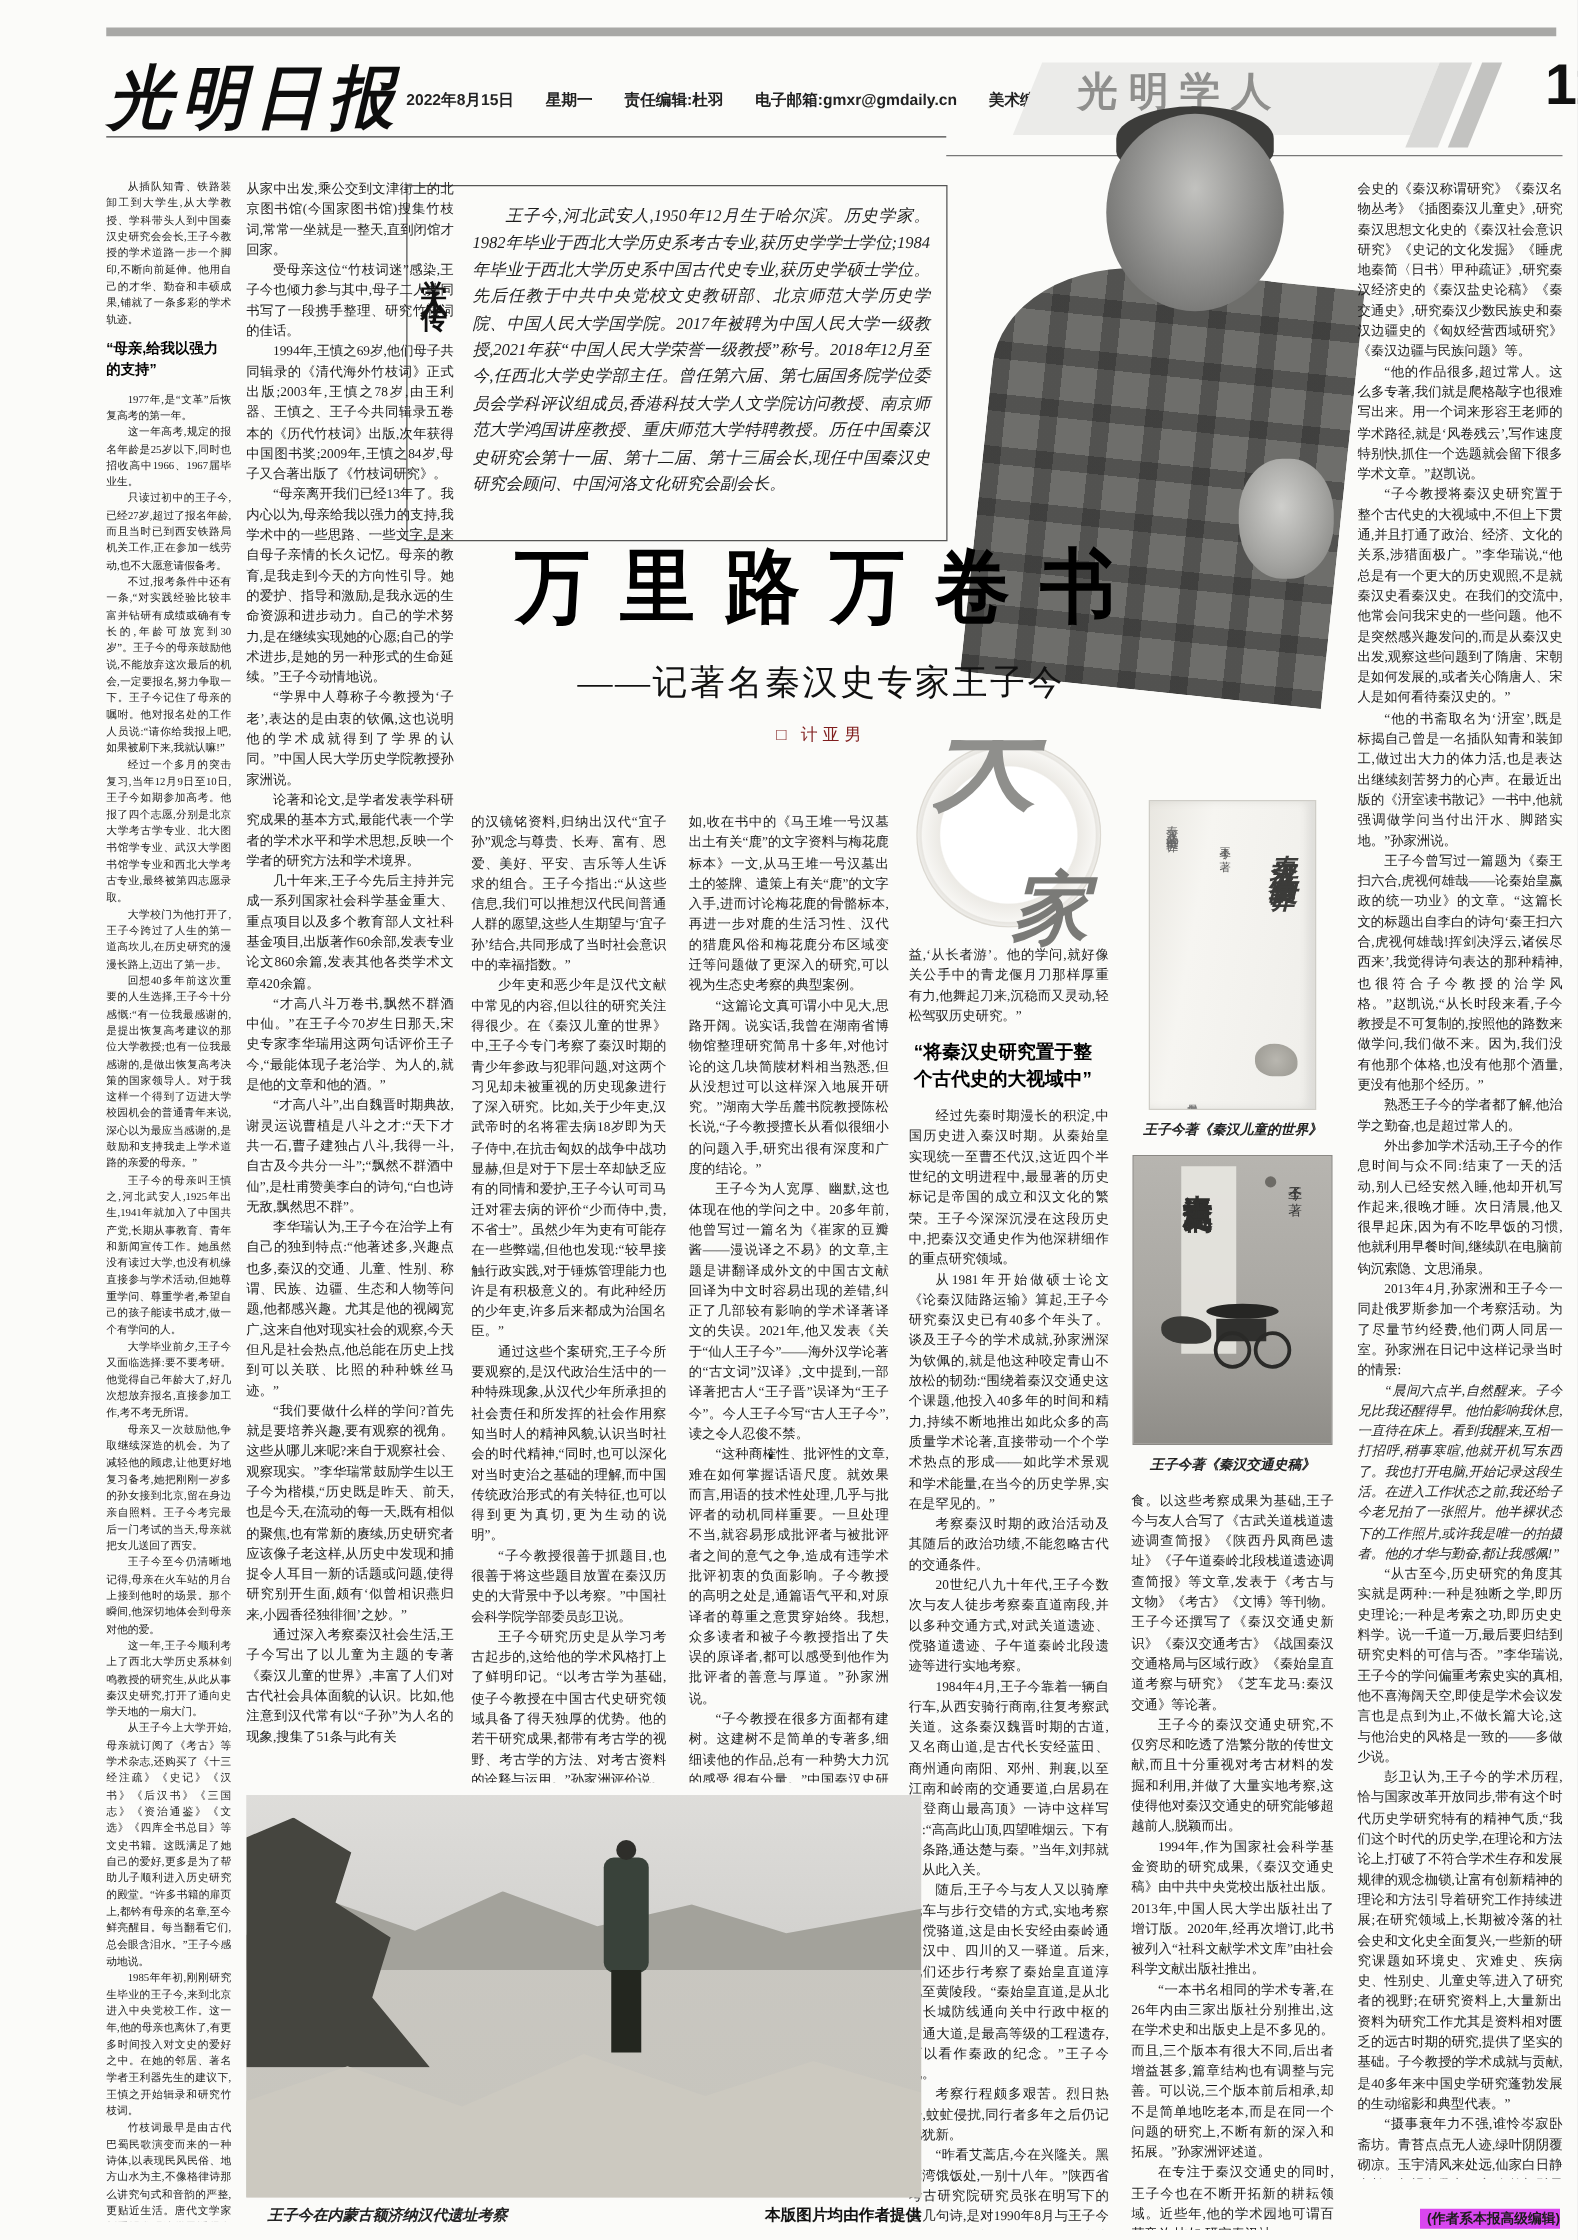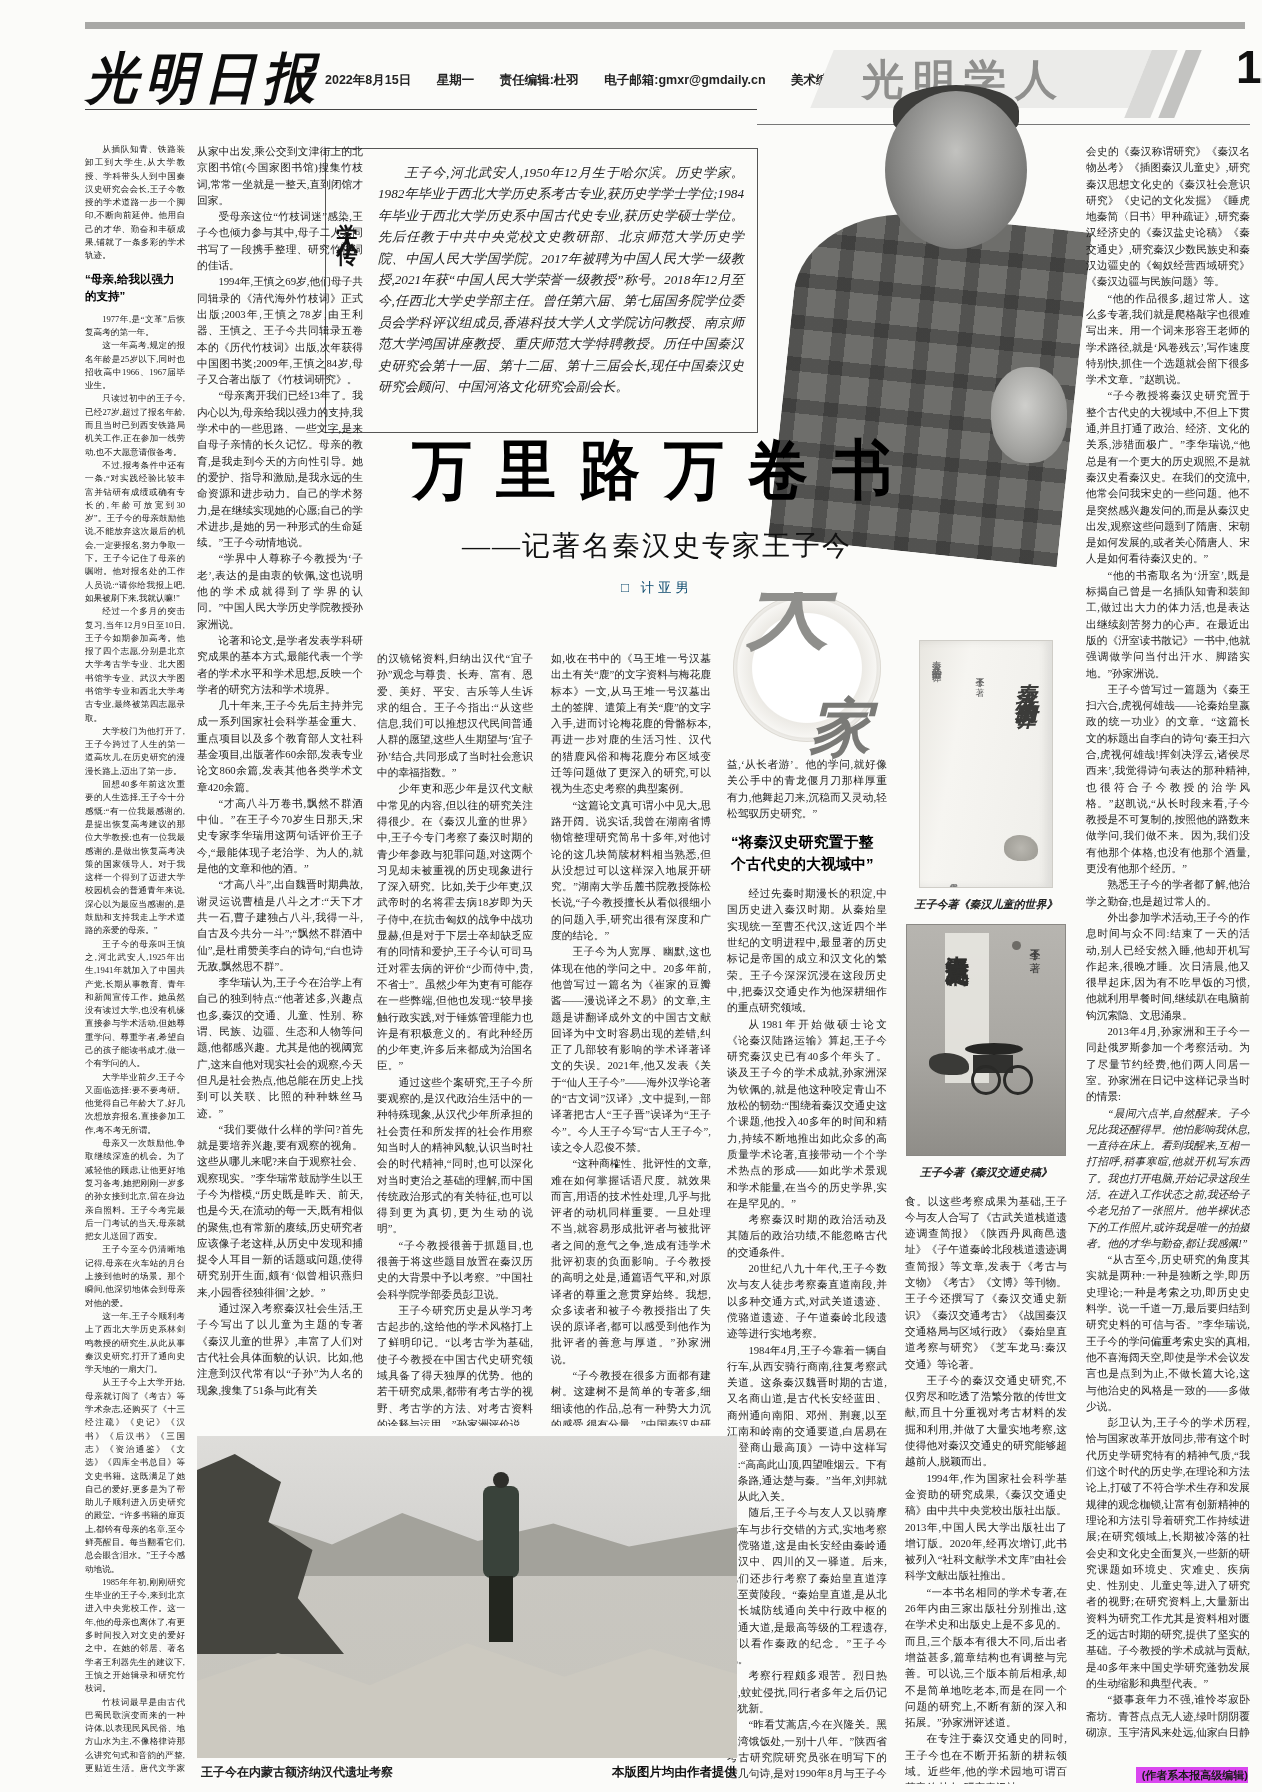--- a/index.html
+++ b/index.html
@@ -10,21 +10,21 @@
   .masthead{position:absolute;left:86px;top:44px;font-size:52px;font-weight:800;font-style:italic;
             letter-spacing:7px;color:#0d0d0d;transform:scaleY(1.06);}
   .dateline{position:absolute;left:325px;top:72px;font-family:"Liberation Sans",sans-serif;
             font-size:12.5px;font-weight:bold;color:#222;}
   .dateline span{margin-right:22px;}
   .head-rule-l{position:absolute;left:85px;top:109px;width:672px;height:1px;background:#444;}
   .head-rule-r{position:absolute;left:757px;top:124px;width:493px;height:1px;background:#777;}
   .banner{position:absolute;left:822px;top:50px;width:318px;height:58px;background:#ebebe9;transform:skewX(-22deg);}
   .banner-stripe1{position:absolute;left:1138px;top:50px;width:26px;height:68px;background:#d9d9d7;transform:skewX(-22deg);}
   .banner-stripe2{position:absolute;left:1172px;top:50px;width:16px;height:68px;background:#c3c3c1;transform:skewX(-22deg);}
-  .section-title{position:absolute;left:862px;top:52px;font-size:42px;font-weight:800;color:#8f8f8d;letter-spacing:9px;}
+  .section-title{position:absolute;left:862px;top:52px;font-size:32px;font-weight:800;color:#8f8f8d;letter-spacing:9px;}
   .page-num{position:absolute;left:1236px;top:40px;font-family:"Liberation Sans",sans-serif;
             font-size:46px;font-weight:bold;color:#111;}
   
   .profile-box{position:absolute;left:325px;top:148px;width:431px;height:283px;border:1px solid #555;background:#fbfbf9;}
   .profile-label{position:absolute;left:7px;top:58px;writing-mode:vertical-rl;text-orientation:upright;
                  font-size:21px;font-weight:bold;letter-spacing:7px;color:#111;}
   .profile-text{position:absolute;left:52px;top:13px;width:366px;font-size:13.2px;line-height:21.4px;
                 font-style:italic;text-align:justify;text-indent:2em;}
   
   .portrait{position:absolute;left:745px;top:85px;width:330px;height:468px;}
@@ -37,21 +37,21 @@
             repeating-linear-gradient(0deg,rgba(30,30,30,.35) 0 14px,rgba(0,0,0,0) 14px 42px),
             #6e6e6b;
           transform:rotate(6deg);}
   .p-hand{position:absolute;left:246px;top:282px;width:76px;height:96px;border-radius:46%;
           background:radial-gradient(ellipse at 45% 40%,#cfcfcc 0%,#a5a5a2 55%,#7d7d7a 100%);}
   
   .headline-wrap{position:absolute;left:377px;top:430px;width:560px;text-align:center;}
   .headline{font-size:60px;font-weight:900;letter-spacing:24px;color:#000;white-space:nowrap;
             transform:scaleY(1.08);margin-left:14px;}
   .subtitle{margin-top:16px;font-size:28px;letter-spacing:2px;color:#111;font-weight:500;white-space:nowrap;}
-  .byline{margin-top:14px;font-size:13.5px;color:#0c4a6e;letter-spacing:4px;}
+  .byline{margin-top:14px;font-size:13.5px;color:#7f1d1d;letter-spacing:4px;}
   
   .col{position:absolute;overflow:hidden;text-align:justify;}
   .col p.para{margin:0;text-indent:2em;}
   .col p.cont{text-indent:0;}
   .col p.kai{font-style:italic;}
   .small-col{font-size:8.6px;line-height:13.3px;}
   .body-col{font-size:10.7px;line-height:16.3px;}
   .col-subhead{font-weight:bold;text-align:left;text-indent:0;margin:10px 4px 10px 4px;
                font-size:15px;line-height:22px;color:#000;font-family:"Liberation Sans",sans-serif;}
   .small-col .col-subhead{font-size:11.5px;line-height:17px;margin:8px 0;}
@@ -107,21 +107,21 @@
          clip-path:polygon(0 60%,12% 20%,25% 55%,38% 10%,52% 50%,66% 25%,80% 58%,100% 30%,100% 100%,0 100%);}
   .dark-rock{position:absolute;left:0;top:18px;width:210px;height:200px;background:#45453f;
              clip-path:polygon(18% 0,40% 14%,34% 34%,55% 48%,48% 72%,70% 100%,0 100%,0 8%);}
   .fore-rock{position:absolute;left:0;bottom:0;width:100%;height:140px;background:#ccc9c0;
              clip-path:polygon(0 45%,15% 25%,32% 48%,50% 18%,68% 42%,84% 22%,100% 40%,100% 100%,0 100%);}
   .fig{position:absolute;}
   .fig-head{left:296px;top:36px;width:16px;height:16px;border-radius:50%;background:#2e2e2a;}
   .fig-body{left:286px;top:50px;width:36px;height:92px;border-radius:8px;background:#39423a;}
   .fig-legs{left:292px;top:140px;width:24px;height:66px;background:#23261f;}
   .photo-caption-row{position:absolute;left:197px;top:1764px;width:540px;display:flex;justify-content:space-between;}
-  .photo-caption{font-size:12px;font-weight:bold;color:#222;margin-left:4px;}
+  .photo-caption{font-size:12px;font-style:italic;font-weight:bold;color:#222;margin-left:17px;}
   .photo-credit{font-size:12.5px;font-weight:bold;font-family:"Liberation Sans",sans-serif;color:#111;}
 </style>
 </head>
 <body>
 
 <div id="page">
 
   <div class="topbar"></div>
   <div class="masthead">光明日报</div>
   <div class="dateline">

